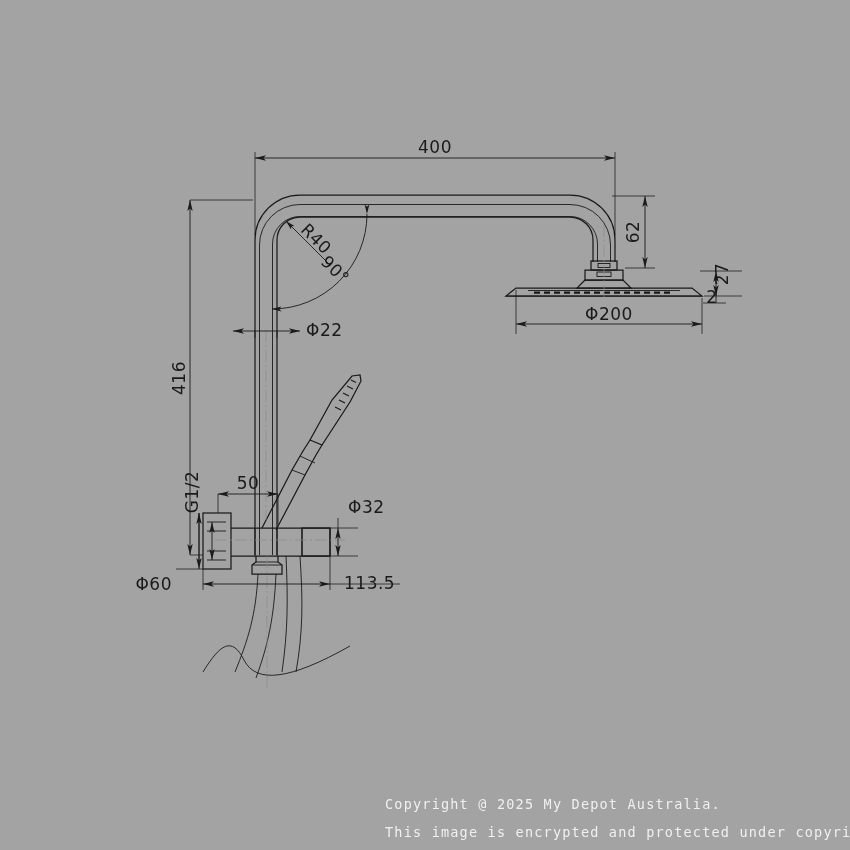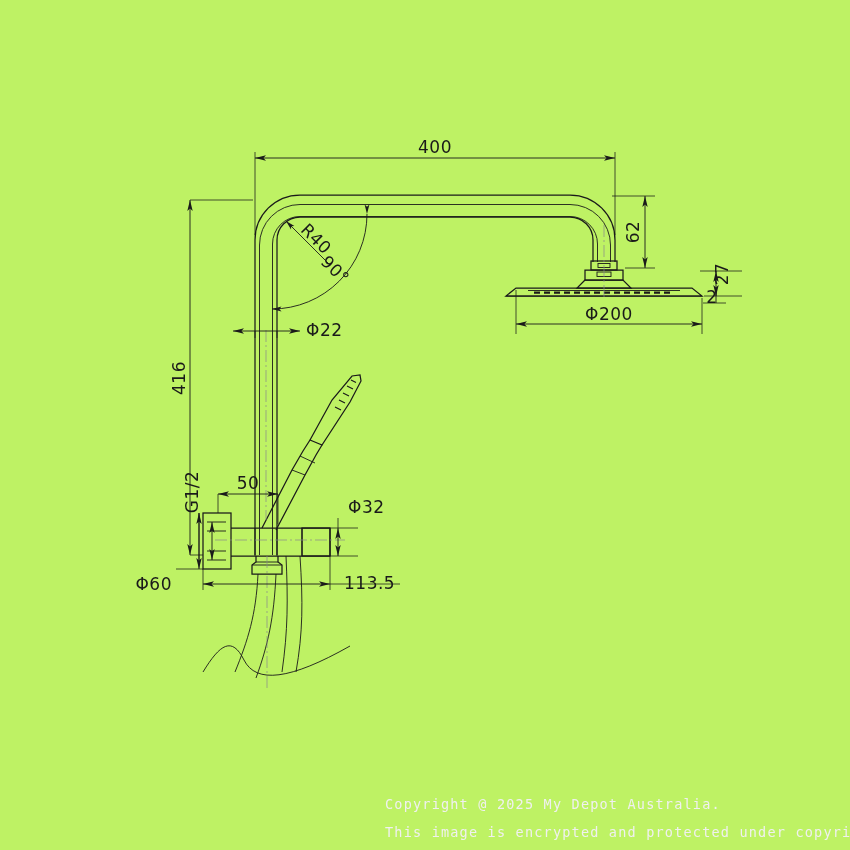--- a/index.html
+++ b/index.html
@@ -10,21 +10,21 @@
   body {
     width: 850px;
     height: 850px;
     overflow: hidden;
     font-family: "DejaVu Sans Mono", monospace;
   }
   #drawing-root {
     position: relative;
     width: 850px;
     height: 850px;
-    background: #bef264;
+    background: #a3a3a3;
   }
   svg#cad {
     position: absolute;
     left: 0;
     top: 0;
     width: 850px;
     height: 850px;
     display: block;
   }
   .dimtext {

